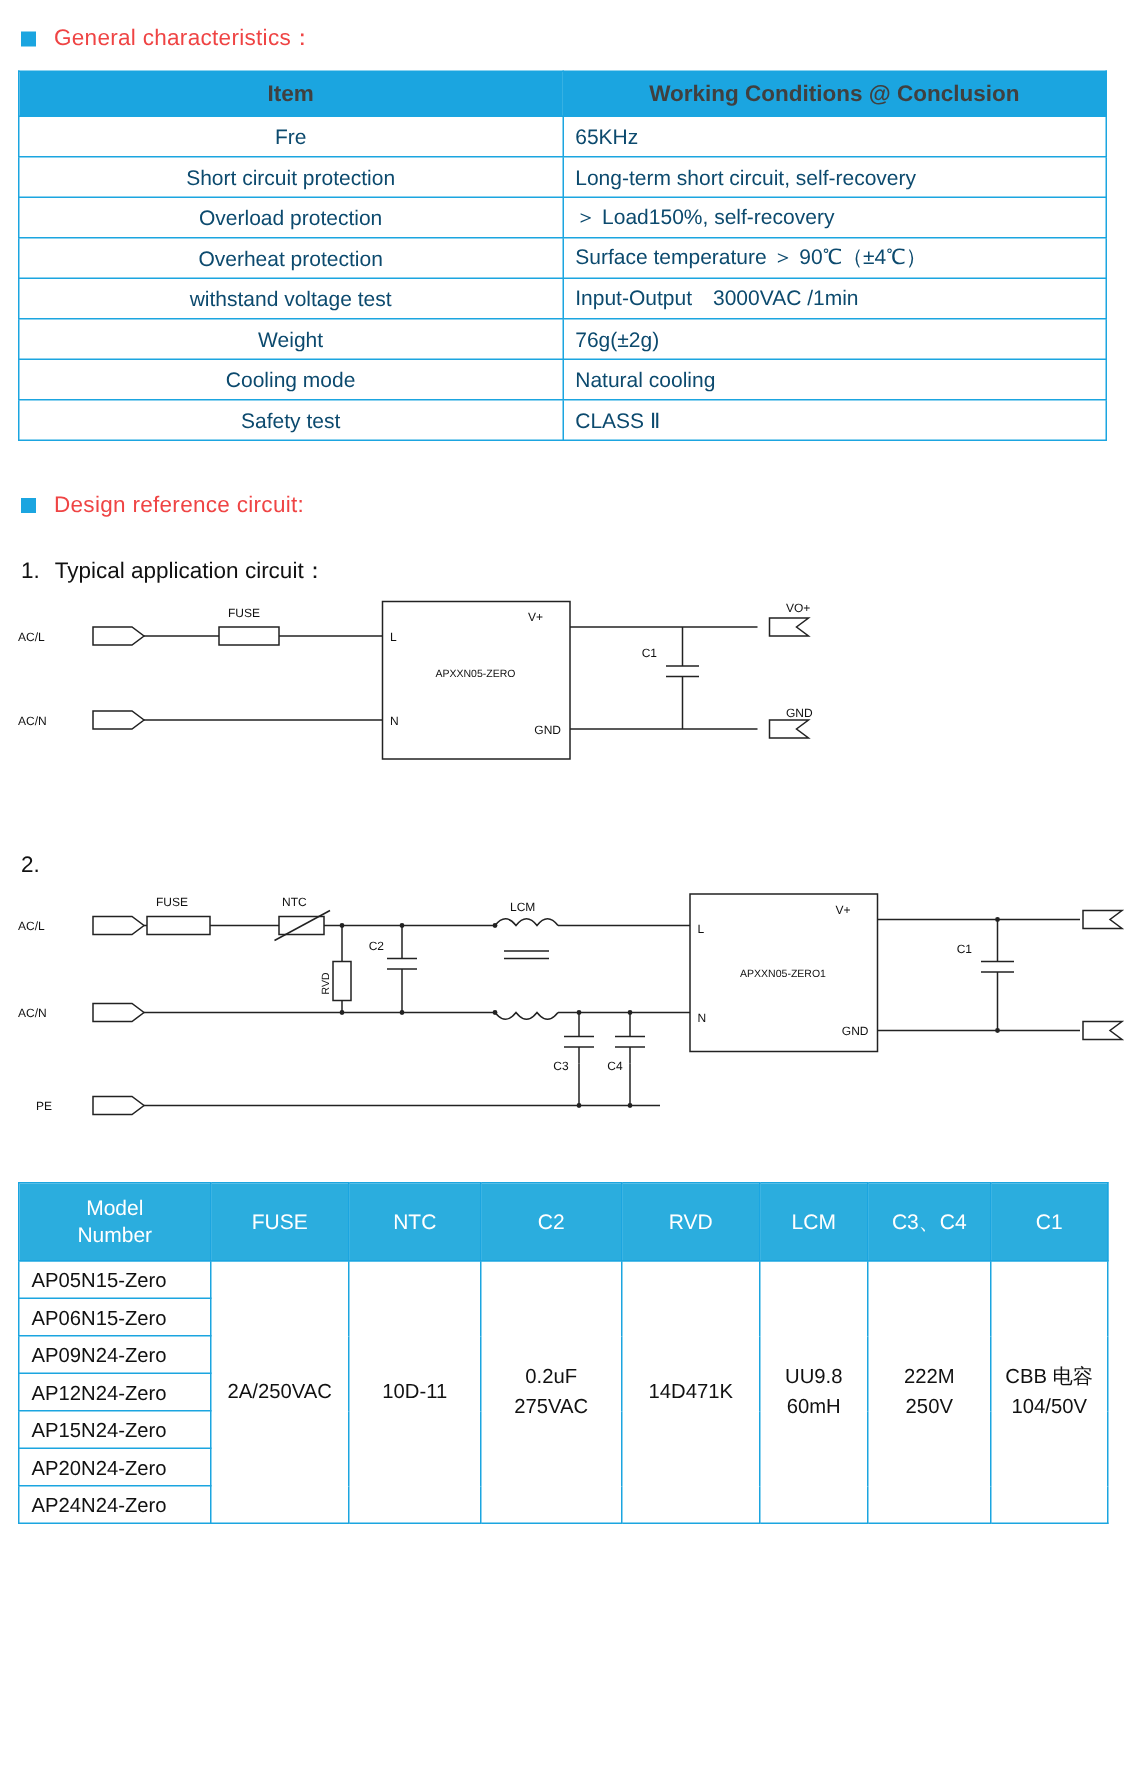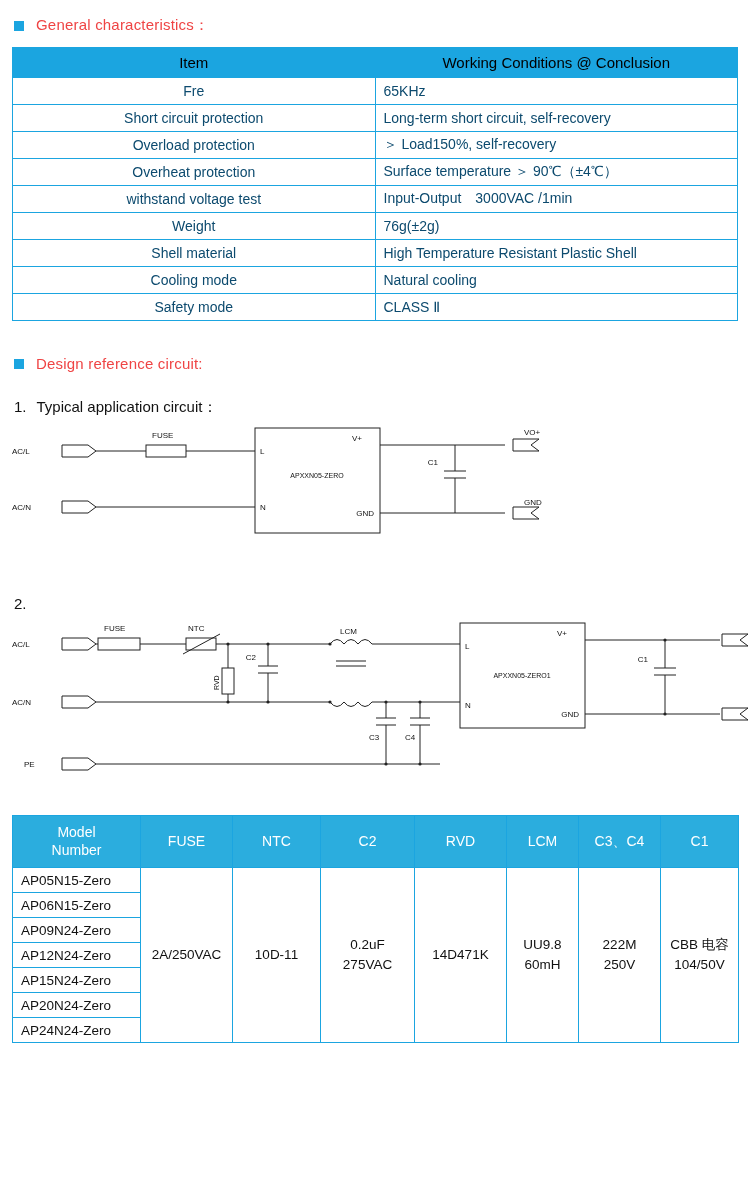--- a/index.html
+++ b/index.html
@@ -44,22 +44,22 @@
   }
   table.gc th, table.gc td {
     border: 1px solid #1ba5e0;
     height: 27px;
     font-size: 14px;
     color: #0c4a6e;
     padding: 0 8px;
   }
   table.gc thead th {
     background: #1ba5e0;
-    color: #000000;
-    font-weight: normal;
+    color: #404040;
+    font-weight: bold;
     font-size: 15px;
     text-align: center;
     height: 30px;
   }
   table.gc td.k {
     text-align: center;
     width: 212px;
   }
   table.gc td.v { text-align: left; }
 
@@ -146,29 +146,25 @@
         </tr>
         <tr>
           <td class="k">withstand voltage test</td>
           <td class="v">Input-Output　3000VAC /1min</td>
         </tr>
         <tr>
           <td class="k">Weight</td>
           <td class="v">76g(±2g)</td>
         </tr>
         <tr>
-          <td class="k">Shell material</td>
-          <td class="v">High Temperature Resistant Plastic Shell</td>
-        </tr>
-        <tr>
           <td class="k">Cooling mode</td>
           <td class="v">Natural cooling</td>
         </tr>
         <tr>
-          <td class="k">Safety mode</td>
+          <td class="k">Safety test</td>
           <td class="v">CLASS Ⅱ</td>
         </tr>
       </tbody>
     </table>
   </div>
 
   <div class="section-head design-head">
     <span class="bullet"></span>
     <span class="title">Design reference circuit:</span>
   </div>

